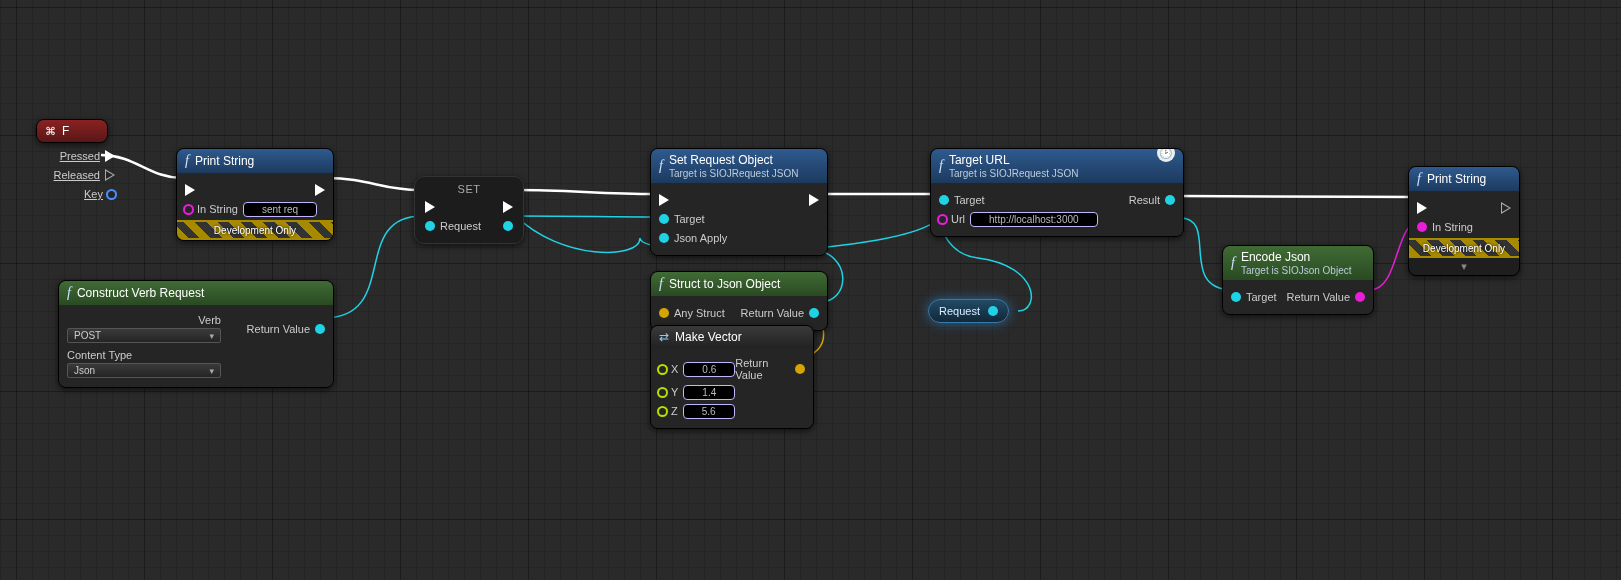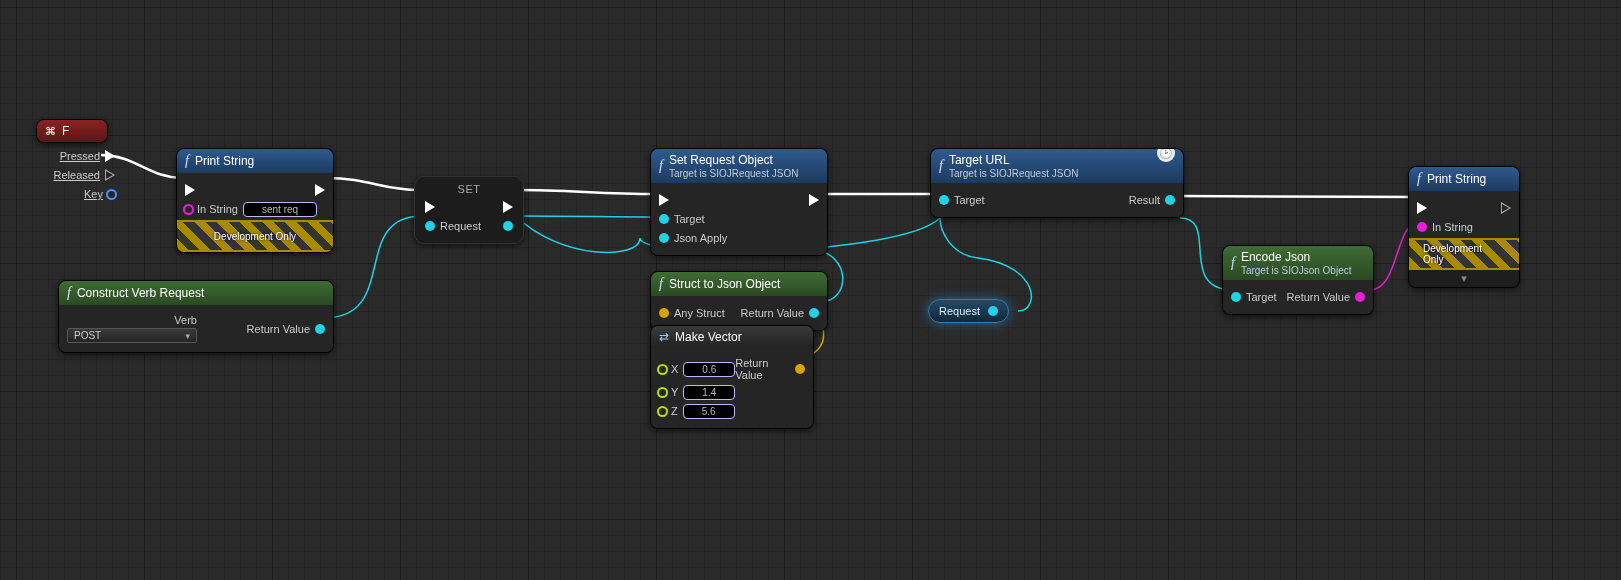--- a/index.html
+++ b/index.html
@@ -55,30 +55,30 @@
 .pin.magenta-ring { background:#252525; box-shadow:0 0 0 2px #e81ed9; width:7px; height:7px; }
 .pin.gold { background:#d6a400; }
 .pin.lime-ring { background:#252525; box-shadow:0 0 0 2px #b6e000; width:7px; height:7px; }
 .pin.blue-ring { background:#252525; box-shadow:0 0 0 2px #4a90ff; width:7px; height:7px; }
 .hazard {
   height: 14px;
   background: repeating-linear-gradient(45deg, #a88a00 0 8px, #333 8px 16px);
   display:flex; align-items:center; justify-content:center;
   font-size:10px; color:#fff; text-shadow:0 0 3px #000;
   border-top:2px solid #a88a00; border-bottom:2px solid #a88a00;
-  margin: 2px -8px -6px -8px; padding:14px;
+  margin: 2px -8px -6px -8px; padding:8px;
 }
 .field {
   background:#000; border:1px solid #c4b5fd; color:#bbb;
   font-size:10px; padding:1px 18px; border-radius:4px; min-width:30px;
 }
 .dropdown {
   background:linear-gradient(180deg,#3a3a3a,#252525);
   border:1px solid #555; color:#ccc; padding:1px 6px;
-  border-radius:2px; font-size:10px; width:130px;
+  border-radius:2px; font-size:10px; width:154px;
   display:flex; justify-content:space-between; align-items:center;
 }
 .dropdown::after { content:"▾"; font-size:9px; color:#aaa; }
 .fn-icon { font-style: italic; font-family: serif; font-size:14px; color:#cfe4ff; }
 .var-node {
   position:absolute; border-radius:16px; padding:5px 10px;
   background: linear-gradient(180deg, #224a66, #112838);
   box-shadow: 0 0 12px rgba(40,140,220,0.6);
   border:1px solid #3a7aa8;
   display:flex; align-items:center; gap:8px; color:#d8efff;
@@ -218,20 +218,28 @@
         <div class="dropdown">
             <span>POST</span>
           </div>
       </span>
       <span class="right">
           <span>Return Value</span>
           <span class="pin cyan"></span>
         </span>
     </div>
 
+    <div class="row" style="margin-top:6px;">
+      <span class="left" style="flex-direction:column; align-items:flex-start; gap:2px;">
+        <span>Content Type</span>
+        <div class="dropdown">
+            <span>Json</span>
+          </div>
+      </span>
+    </div>
 
   </div>
 </div>
 
 <div class="node" style="left:650px; top:148px; width:178px;">
   <div class="node-header blue">
     <span class="fn-icon">f</span>
     <div>
       <div>Set Request Object</div>
       <div class="sub">Target is SIOJRequest JSON</div>
@@ -327,20 +335,27 @@
     <div class="row">
       <span class="left">
           <span class="pin cyan"></span>
           <span>Target</span>
         </span>
       <span class="right">
           <span>Result</span>
           <span class="pin cyan"></span>
         </span>
     </div>
+    <div class="row">
+      <span class="left">
+          <span class="pin magenta-ring"></span>
+          <span>Url</span>
+          <span class="field" style="min-width:110px;">http://localhost:3000</span>
+        </span>
+    </div>
   </div>
 </div>
 
 <div class="var-node" style="left:928px; top:299px;">
   <span>Request</span>
   <span class="pin cyan"></span>
 </div>
 
 <div class="node" style="left:1222px; top:245px; width:152px;">
   <div class="node-header green">

